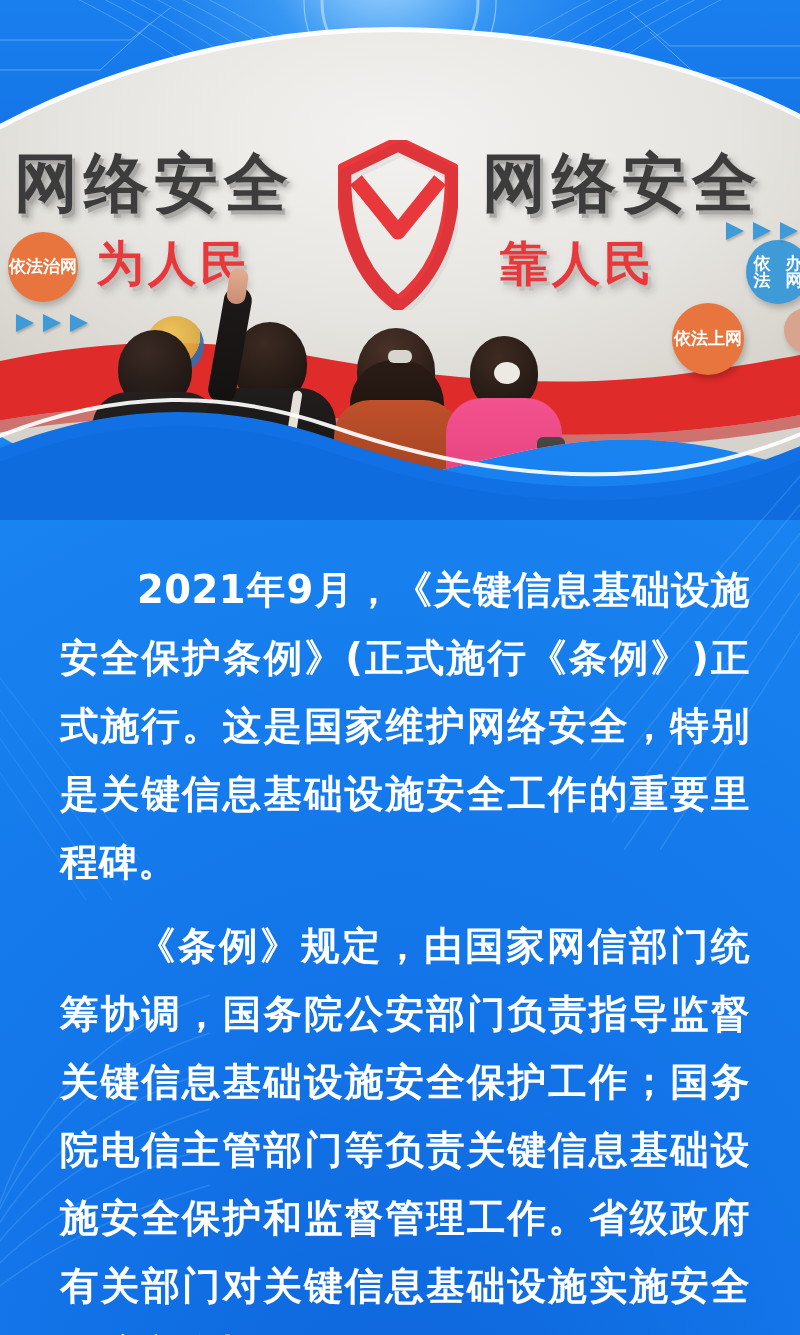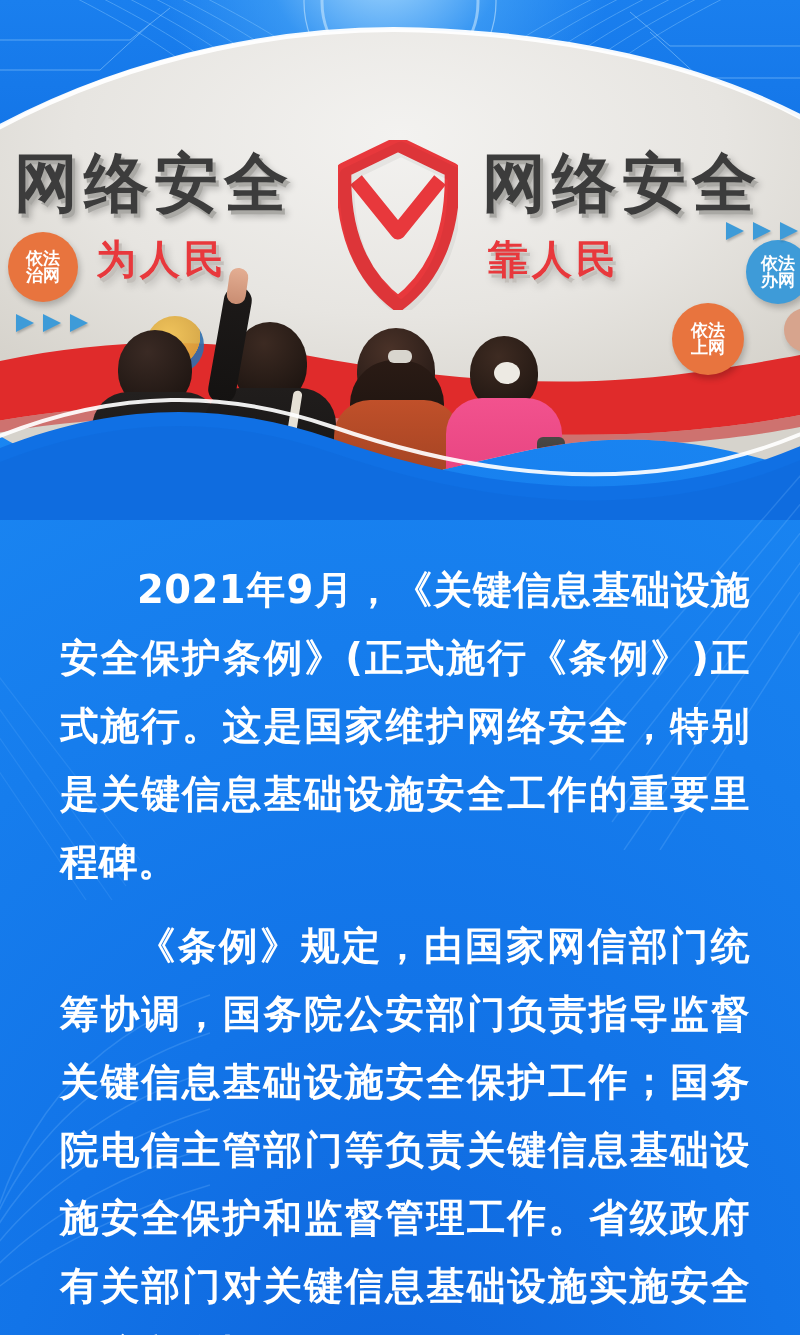--- a/index.html
+++ b/index.html
@@ -78,37 +78,37 @@
     white-space:nowrap;
   }
   .sign-left{left:14px;}
   .sign-right{left:482px;}
 
   
   .sign-red{
     position:absolute; top:232px;
     font-family:"DejaVu Sans","Liberation Sans",sans-serif;
     font-weight:bold;
-    font-size:40px;
+    font-size:48px;
     letter-spacing:4px;
     color:#E8383C;
     text-shadow:3px 4px 0 #C3BFBA, 4px 6px 8px rgba(0,0,0,.25);
     white-space:nowrap;
   }
   .sign-red-left{left:96px;}
-  .sign-red-right{left:488px;}
+  .sign-red-right{left:500px;}
 
   
   .shield{position:absolute;left:338px;top:140px;width:120px;height:170px;}
 
   
   .badge{
     position:absolute;
     border-radius:50%;
-    display:flex;flex-direction:column;
+    display:flex;flex-direction:row;
     align-items:center;justify-content:center;
     color:#fff;font-weight:bold;
     font-size:17px;line-height:1.02;
     box-shadow:2px 4px 6px rgba(0,0,0,.22);
     text-align:center;
   }
   .badge span{display:block;}
   .badge-zhiwang{left:8px;top:232px;width:70px;height:70px;background:#E8743E;}
   .badge-banwang{left:746px;top:240px;width:64px;height:64px;background:#3E9BD8;}
   .badge-shangwang{left:672px;top:303px;width:72px;height:72px;background:#E8743E;}

